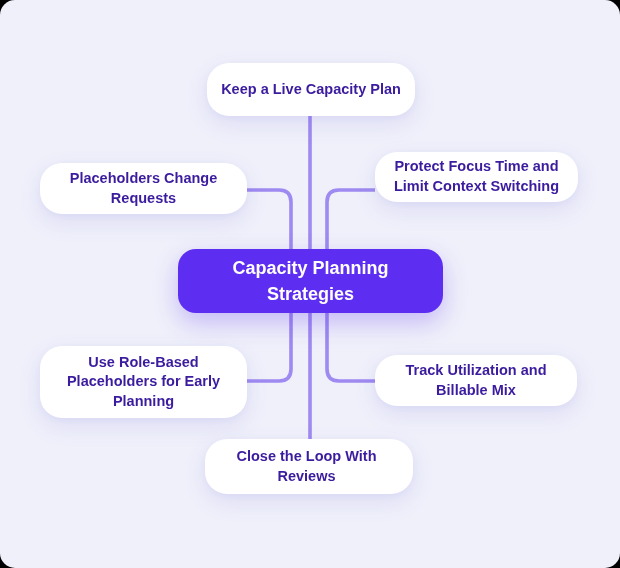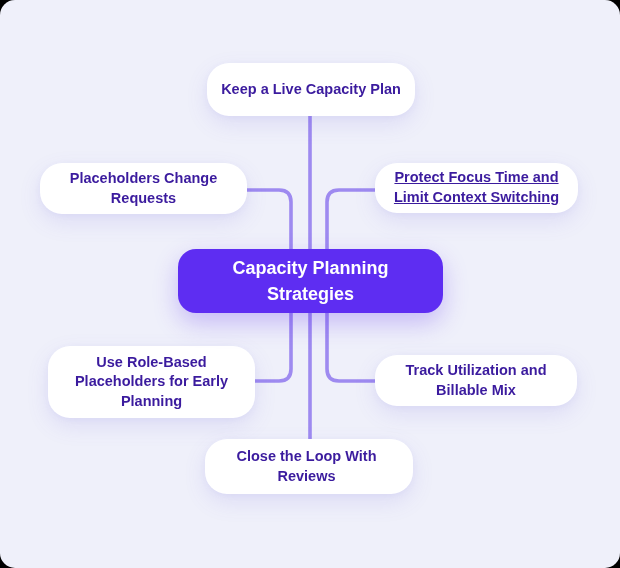--- a/index.html
+++ b/index.html
@@ -42,22 +42,22 @@
     text-align: center;
     color: var(--node-text, #3b1b9e);
     font-weight: bold;
     font-size: 14.5px;
     line-height: 1.35;
     padding: 4px 14px;
     box-sizing: border-box;
   }
   .node-top         { left: 207px; top: 63px;  width: 208px; height: 53px; }
   .node-upper-left  { left: 40px;  top: 163px; width: 207px; height: 51px; }
-  .node-upper-right { left: 375px; top: 163px; width: 203px; height: 50px; text-decoration: underline; }
-  .node-lower-left  { left: 40px;  top: 346px; width: 207px; height: 72px; margin-left: 8px; }
+  .node-upper-right { left: 375px; top: 152px; width: 203px; height: 50px; }
+  .node-lower-left  { left: 40px;  top: 346px; width: 207px; height: 72px; }
   .node-lower-right { left: 375px; top: 355px; width: 202px; height: 51px; }
   .node-bottom      { left: 205px; top: 439px; width: 208px; height: 55px; padding-left: 9px; }
   .node-center {
     position: absolute;
     z-index: 3;
     left: 178px; top: 249px;
     width: 265px; height: 64px;
     background: var(--accent, #5e2df2);
     border-radius: 18px;
     box-shadow: 0 10px 24px rgba(94, 45, 242, 0.28);

